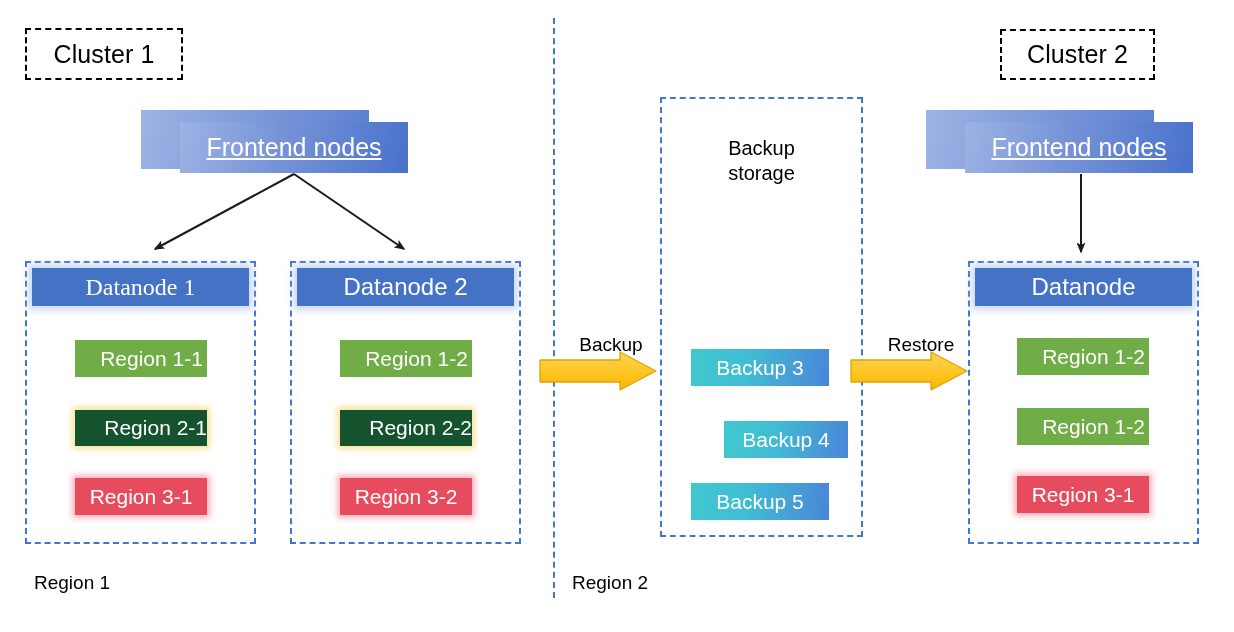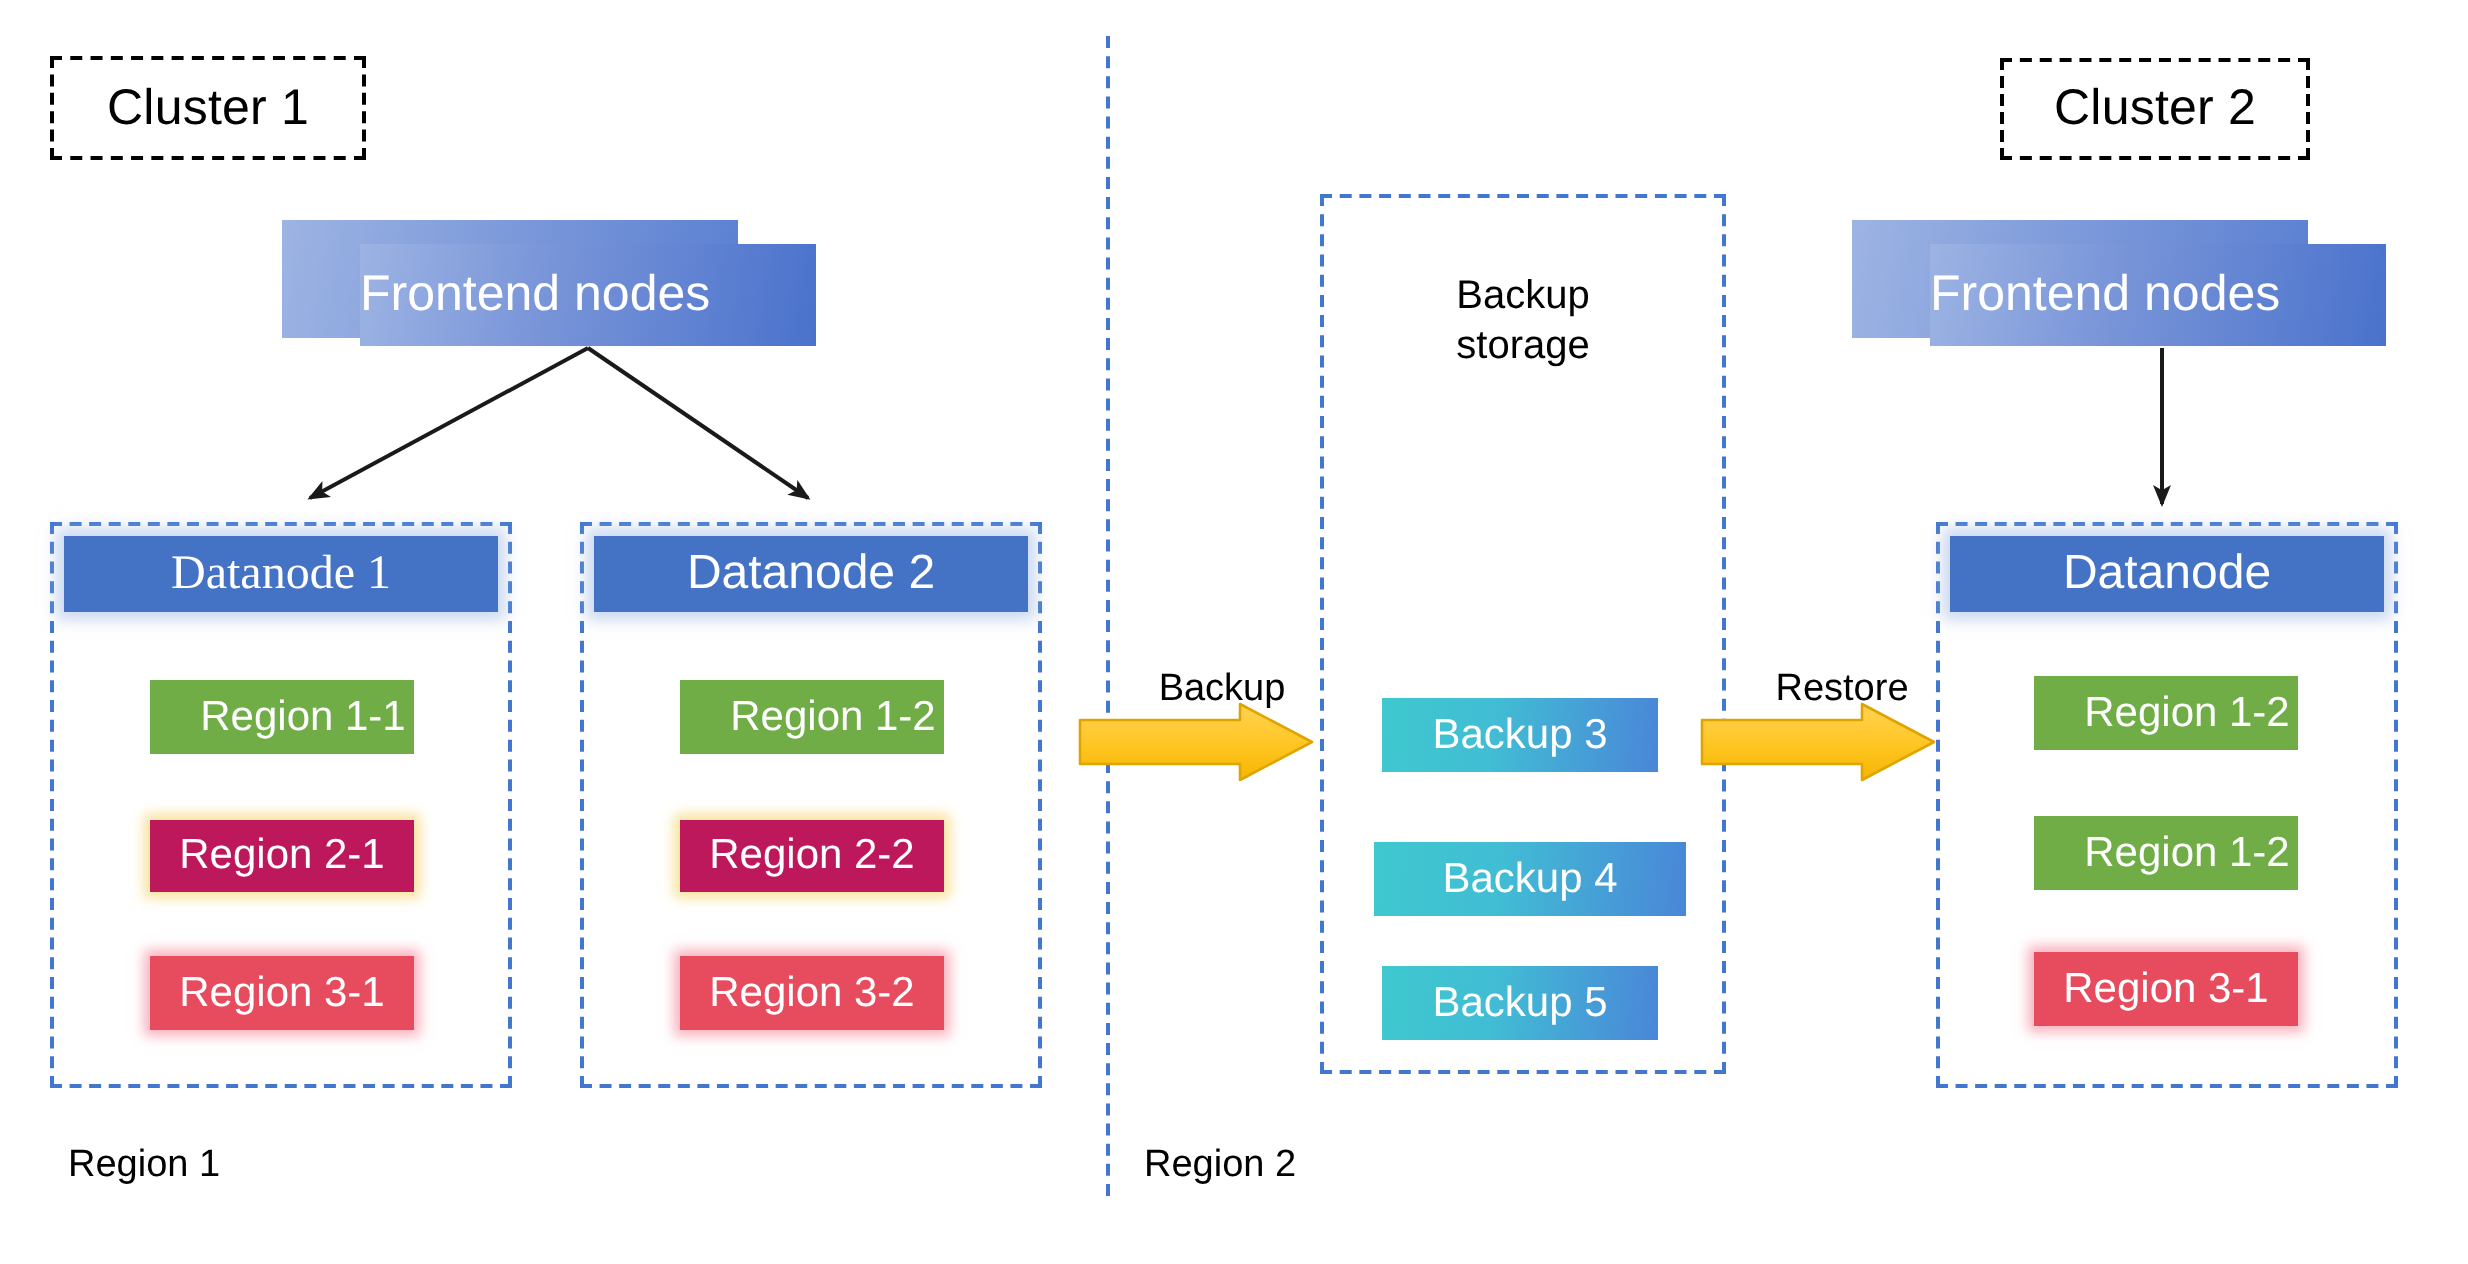--- a/index.html
+++ b/index.html
@@ -40,23 +40,24 @@
   }
 
   
   .fe-back {
     background: linear-gradient(100deg, #9db4e3 0%, #7c99da 48%, #5b80d2 100%);
   }
   .fe-front {
     background: linear-gradient(100deg, #9cb3e3 0%, #7894d8 42%, #4a72cc 100%);
     display: flex;
     align-items: center;
-    justify-content: flex-start;
+    justify-content: center;
     color: #ffffff;
     font-size: 25px;
+    text-decoration: underline;
   }
 
   
   .datanode {
     background: #4472c4;
     display: flex;
     align-items: center;
     justify-content: center;
     color: #ffffff;
     font-size: 24px;
@@ -65,21 +66,21 @@
 
   
   .region {
     display: flex;
     align-items: center;
     justify-content: center;
     color: #ffffff;
     font-size: 21px;
   }
   .region.green  { background: #70ad47; padding-left: 21px; }
-  .region.gold   { background: #be185d; box-shadow: 0 0 6px 3px rgba(247,216,120,.75); }
+  .region.gold   { background: #14532d; box-shadow: 0 0 6px 3px rgba(247,216,120,.75); justify-content: flex-end; }
   .region.red    { background: #e64c5e; box-shadow: 0 0 6px 3px rgba(247,150,165,.75); }
 
   
   .backup-chip {
     background: linear-gradient(95deg, #3ec8ce 0%, #41bdd4 40%, #4a86d8 100%);
     display: flex;
     align-items: center;
     justify-content: center;
     color: #ffffff;
     font-size: 21px;
@@ -157,21 +158,21 @@
 
   <div class="abs dashed-box" style="left:660px; top:97px; width:203px; height:440px;"></div>
   <div class="abs plain-label" style="left:660px; top:111px; width:203px;">
     <span>Backup
 storage</span>
   </div>
 
   <div class="abs backup-chip" style="left:691px; top:349px; width:138px; height:37px;">
     <span>Backup 3</span>
   </div>
-  <div class="abs backup-chip" style="left:687px; top:421px; width:156px; height:37px;justify-content:center;">
+  <div class="abs backup-chip" style="left:724px; top:421px; width:124px; height:37px;justify-content:center;">
     <span>Backup 4</span>
   </div>
   <div class="abs backup-chip" style="left:691px; top:483px; width:138px; height:37px;">
     <span>Backup 5</span>
   </div>
 
   <div class="abs cluster-chip" style="left:1000px; top:29px; width:155px; height:51px;">
     <span>Cluster 2</span>
   </div>
 

